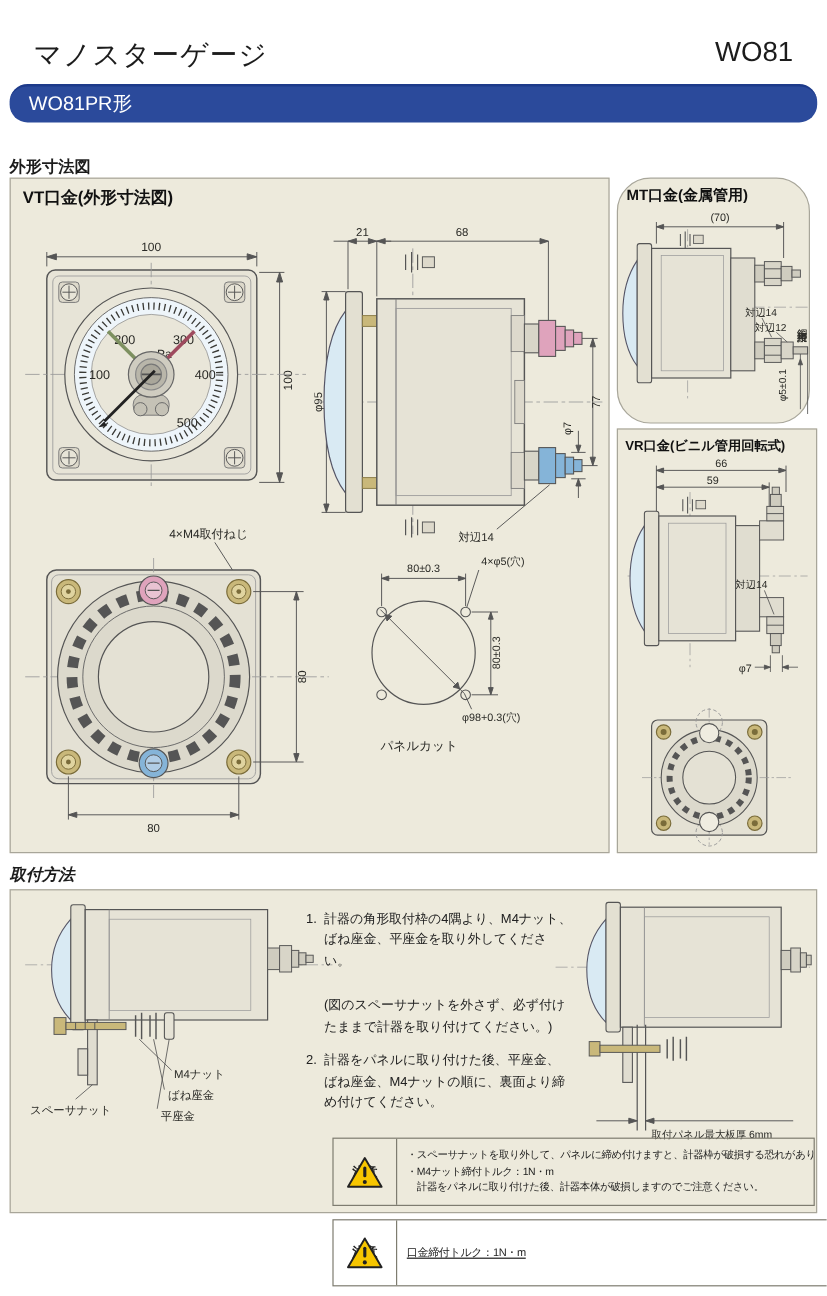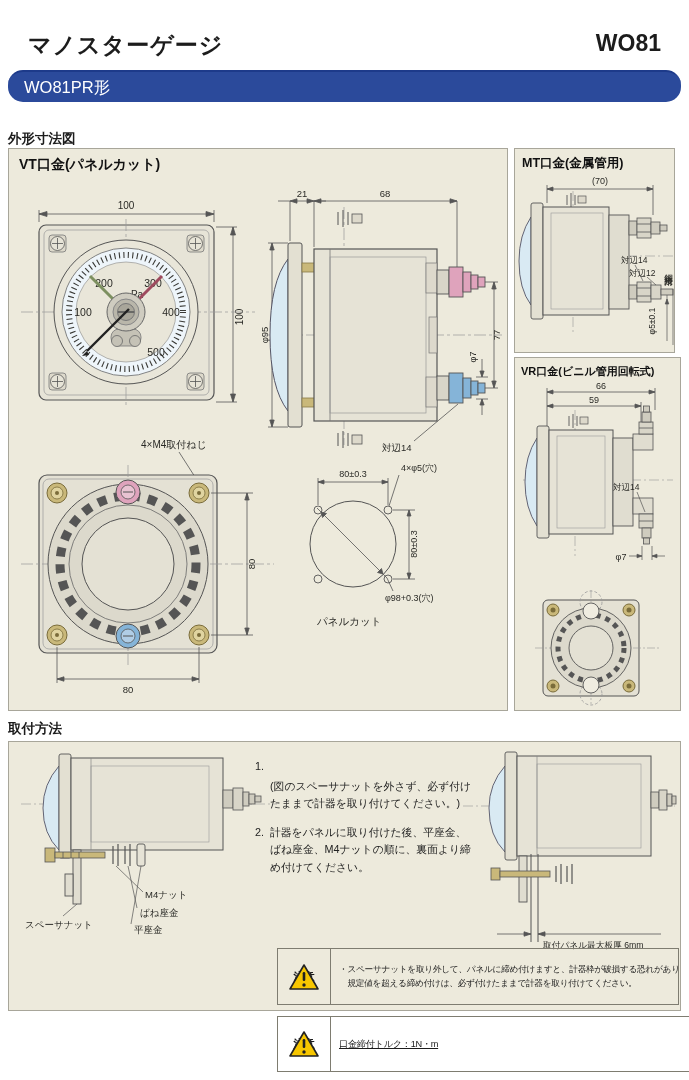--- a/index.html
+++ b/index.html
@@ -1,20 +1,20 @@
 <!DOCTYPE html>
 <html><head>
 <meta charset="utf-8">
 <style>
   html,body{margin:0;padding:0;background:#fff;}
   body{font-family:"Liberation Sans","DejaVu Sans",sans-serif;color:#1c1c1c;}
   .page{position:relative;width:689px;height:1080px;background:#ffffff;overflow:hidden;}
   .abs{position:absolute;}
-  .h-main{font-size:23px;font-weight:bold;letter-spacing:1px;}
-  .h-model{font-size:23px;font-weight:bold;}
+  .h-main{font-size:23px;font-weight:normal;letter-spacing:1px;}
+  .h-model{font-size:23px;font-weight:normal;}
   .badge{left:8px;top:70px;width:657px;height:30px;background:#2b4a9b;border-radius:15px;
          color:#fff;font-size:16.5px;font-weight:normal;line-height:30px;padding-left:16px;
          border-top:2px solid #1d3a8a;}
   .sect{font-size:13.5px;font-weight:bold;}
   .panel{position:absolute;background:#edeadc;border:1px solid #a8a69a;box-sizing:border-box;}
   .ptitle{position:absolute;font-weight:bold;color:#111;}
   svg{display:block;position:absolute;}
   svg text{font-family:"Liberation Sans","DejaVu Sans",sans-serif;fill:#2a2a26;}
   .steps{position:absolute;font-size:10.8px;line-height:1.62;color:#222;}
   .step{display:flex;margin-bottom:11px;}
@@ -33,21 +33,21 @@
 <body>
 
 <div class="page">
 
   <div class="abs h-main" style="left:28px;top:30px;">マノスターゲージ</div>
   <div class="abs h-model" style="right:28px;top:30px;">WO81</div>
   <div class="abs badge">WO81PR形</div>
   <div class="abs sect" style="left:8px;top:118px;margin-top:12px;">外形寸法図</div>
 
   <div class="panel" style="left:8px;top:148px;width:500px;height:563px;">
-    <div class="ptitle" style="left:10px;top:7px;font-size:14px;">VT口金(パネルカット)</div>
+    <div class="ptitle" style="left:10px;top:7px;font-size:14px;">VT口金(外形寸法図)</div>
 
     <svg style="left:10px;top:46px;" width="238" height="238" viewBox="0 0 238 238">
       <g stroke="#555" fill="none" stroke-width="0.8">
         <line x1="20" y1="27" x2="20" y2="15"></line>
           <line x1="195" y1="27" x2="195" y2="15"></line>
         <line x1="20" y1="19" x2="195" y2="19"></line>
         <polygon points="20,19 28,16.5 28,21.5" fill="#555"></polygon>
           <polygon points="195,19 187,16.5 187,21.5" fill="#555"></polygon>
         <line x1="197" y1="32" x2="218" y2="32"></line>
           <line x1="197" y1="207" x2="218" y2="207"></line>
@@ -277,21 +277,21 @@
           <circle cx="91" cy="130" r="4"></circle>
       </g>
       <text x="56" y="28" font-size="9" text-anchor="middle">80±0.3</text>
       <text x="104" y="22" font-size="9">4×φ5(穴)</text>
       <text x="120" y="95" font-size="9" text-anchor="middle" transform="rotate(-90 120 95)">80±0.3</text>
       <text x="88" y="152" font-size="9">φ98+0.3(穴)</text>
       <text x="20" y="176" font-size="10.5">パネルカット</text>
     </svg>
   </div>
 
-  <div class="panel" style="left:514px;top:148px;width:161px;height:205px;">
+  <div class="panel" style="left:514px;top:148px;width:161px;height:205px;border-radius:28px;">
     <div class="ptitle" style="left:7px;top:6px;font-size:12.5px;">MT口金(金属管用)</div>
     <svg style="left:2px;top:24px;" width="162" height="178" viewBox="0 0 162 178">
       <g stroke="#555" stroke-width="0.8" fill="none">
         <line x1="30" y1="12" x2="30" y2="30"></line>
           <line x1="136" y1="12" x2="136" y2="42"></line>
         <line x1="30" y1="16" x2="136" y2="16"></line>
         <polygon points="30,16 36,14 36,18" fill="#555"></polygon>
           <polygon points="136,16 130,14 130,18" fill="#555"></polygon>
       </g>
       <text x="83" y="11" font-size="9" text-anchor="middle">(70)</text>
@@ -424,21 +424,21 @@
         <circle cx="96" cy="24" r="6" fill="#c9b87a" stroke="#7a6c3a"></circle>
           <circle cx="96" cy="24" r="2.5" fill="#7a6c3a"></circle>
         <circle cx="20" cy="100" r="6" fill="#c9b87a" stroke="#7a6c3a"></circle>
           <circle cx="20" cy="100" r="2.5" fill="#7a6c3a"></circle>
         <circle cx="96" cy="100" r="6" fill="#c9b87a" stroke="#7a6c3a"></circle>
           <circle cx="96" cy="100" r="2.5" fill="#7a6c3a"></circle>
       </g>
     </svg>
   </div>
 
-  <div class="abs sect" style="left:8px;top:720px;">取付方法</div>
+  <div class="abs sect" style="left:8px;top:720px;font-style:italic;">取付方法</div>
 
   <div class="panel" style="left:8px;top:741px;width:673px;height:270px;">
 
     <svg style="left:10px;top:10px;" width="262" height="200" viewBox="0 0 262 200">
       <line x1="2" y1="52" x2="258" y2="52" stroke="#999" stroke-width="0.6" stroke-dasharray="10 3 2 3"></line>
       <g>
         <path d="M40,14 Q24,32 24,56 Q24,82 40,98 Z" fill="#d9eaf3" stroke="#556" stroke-width="0.9"></path>
         <rect x="40" y="2" width="12" height="104" rx="2" fill="#e3e0d2" stroke="#555" stroke-width="0.9"></rect>
         <rect x="52" y="6" width="152" height="92" fill="#e6e3d6" stroke="#555" stroke-width="1"></rect>
         <line x1="72" y1="6" x2="72" y2="98" stroke="#888" stroke-width="0.7"></line>
@@ -476,20 +476,21 @@
       <text x="126" y="146" font-size="9.5">M4ナット</text>
       <text x="121" y="164" font-size="9.5">ばね座金</text>
       <text x="115" y="181" font-size="9.5">平座金</text>
       <text x="6" y="176" font-size="9.5">スペーサナット</text>
     </svg>
 
     <div class="steps" style="left:246px;top:16px;width:222px;">
       <div class="step">
         <span class="no">1.</span>
         <div>
+          <div>計器の角形取付枠の4隅より、M4ナット、ばね座金、平座金を取り外してください。</div>
           <div class="sub">(図のスペーサナットを外さず、必ず付けたままで計器を取り付けてください。)</div>
         </div>
       </div>
       <div class="step">
         <span class="no">2.</span>
         <div>
           <div>計器をパネルに取り付けた後、平座金、ばね座金、M4ナットの順に、裏面より締め付けてください。</div>
         </div>
       </div>
     </div>
@@ -536,21 +537,22 @@
     <div class="sign">
       <svg width="32" height="28" viewBox="0 0 32 28">
         <polygon points="16,2 30,26 2,26" fill="#f7c600" stroke="#222" stroke-width="1.6" stroke-linejoin="round"></polygon>
         <rect x="14.7" y="9" width="2.6" height="9" rx="1.3" fill="#222"></rect>
         <circle cx="16" cy="22" r="1.7" fill="#222"></circle>
       </svg>
       <span class="lbl">注意</span>
     </div>
     <div class="cbody">
       <div>・スペーサナットを取り外して、パネルに締め付けますと、計器枠が破損する恐れがあります。</div>
-      <div>　規定値を超える締め付けは、必ず付けたままで計器を取り付けてください。</div>
+      <div>・M4ナット締付トルク：1N・m</div>
+      <div>　計器をパネルに取り付けた後、計器本体が破損しますのでご注意ください。</div>
     </div>
   </div>
 
   <div class="caution" style="left:277px;top:1016px;width:476px;height:56px;text-decoration:underline;">
     <div class="sign">
       <svg width="32" height="28" viewBox="0 0 32 28">
         <polygon points="16,2 30,26 2,26" fill="#f7c600" stroke="#222" stroke-width="1.6" stroke-linejoin="round"></polygon>
         <rect x="14.7" y="9" width="2.6" height="9" rx="1.3" fill="#222"></rect>
         <circle cx="16" cy="22" r="1.7" fill="#222"></circle>
       </svg>

